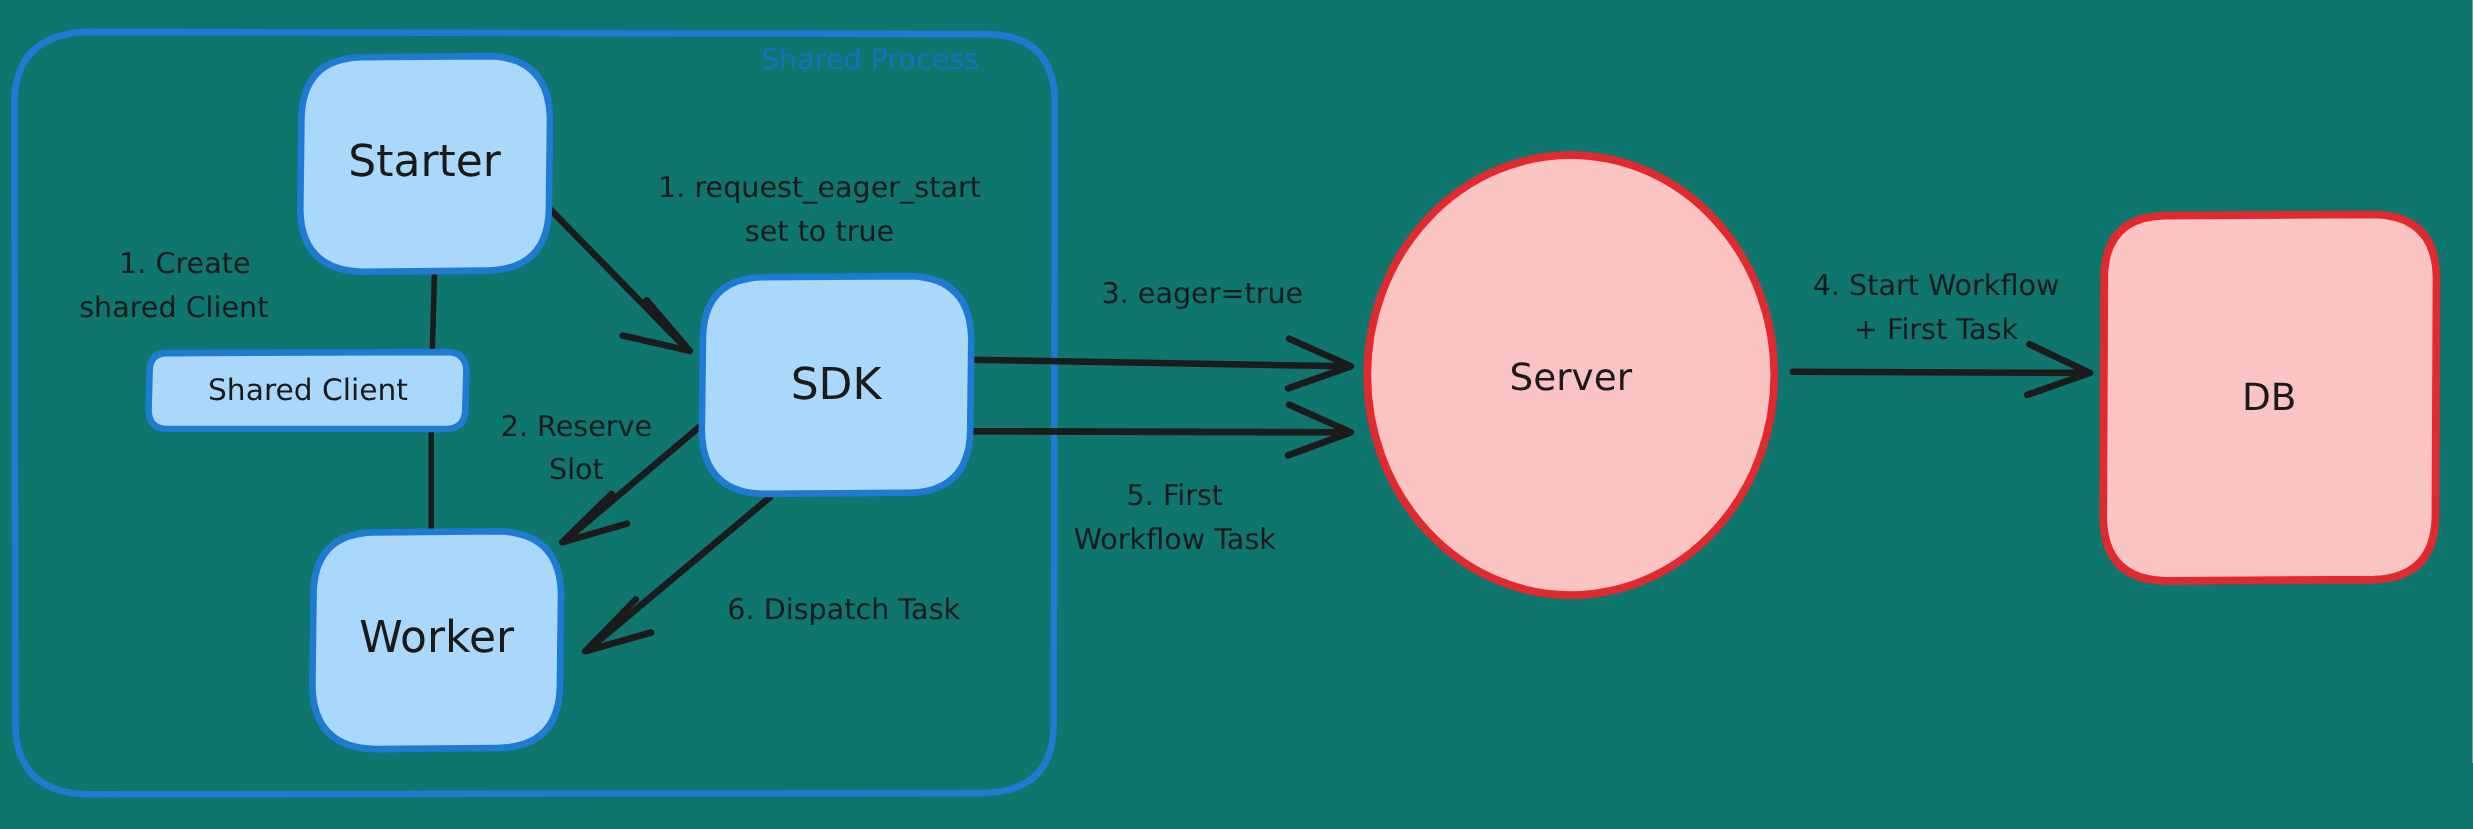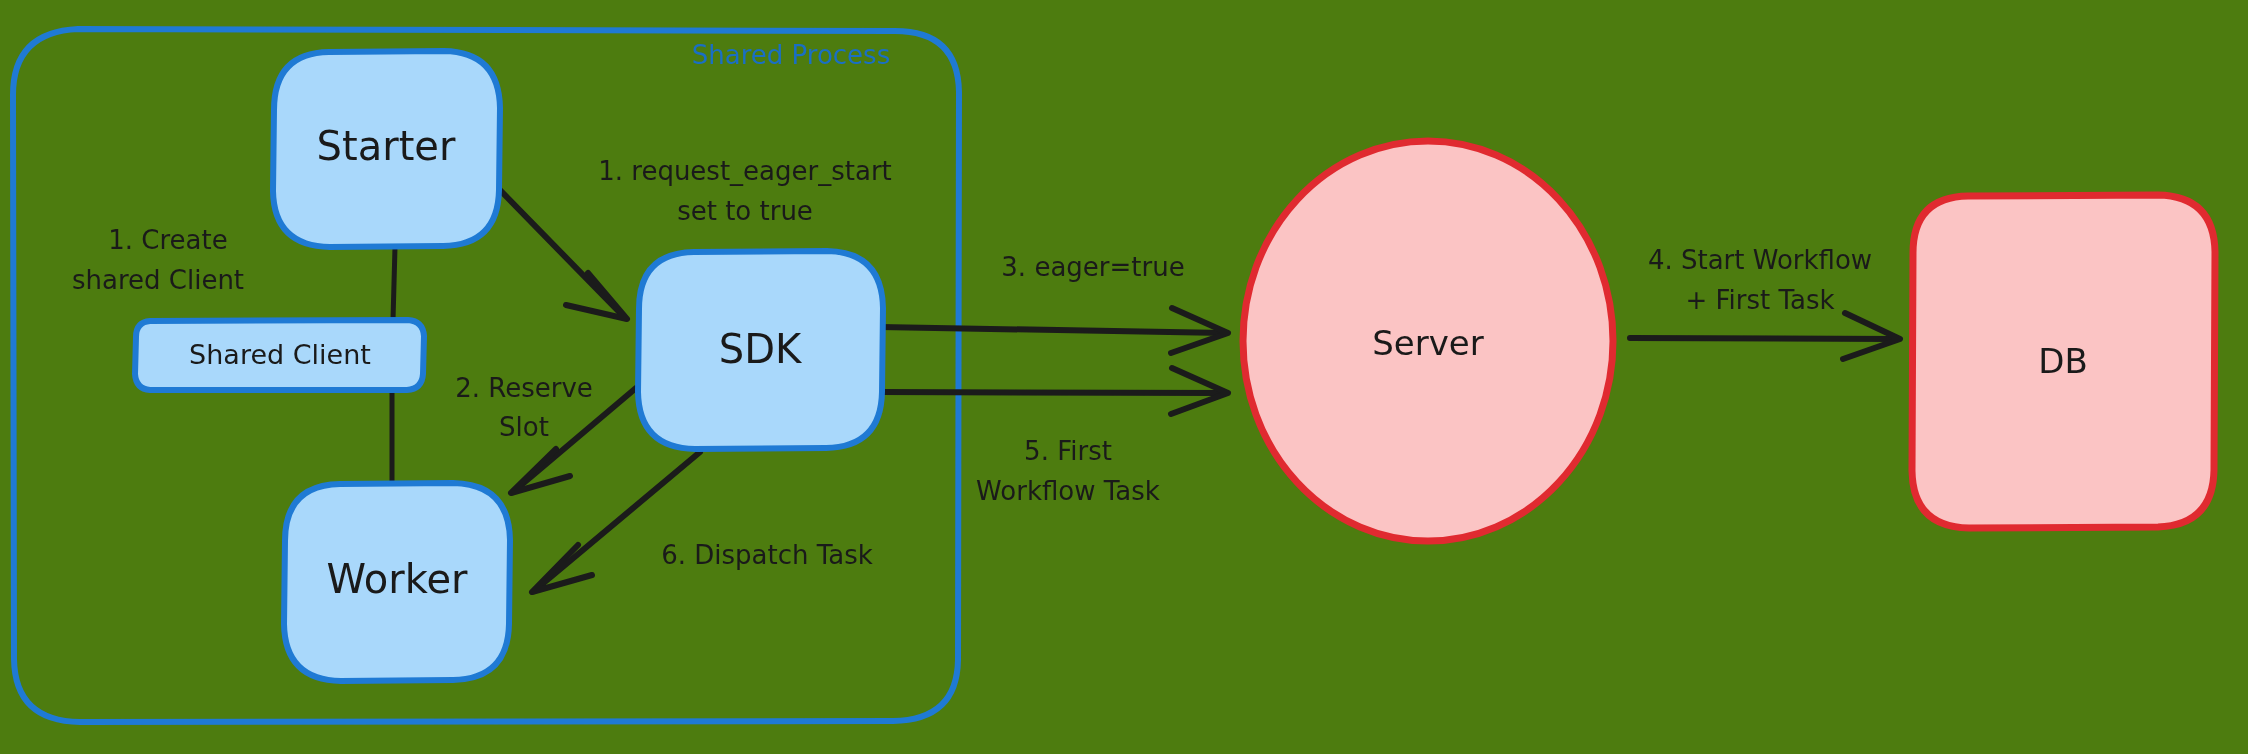--- a/index.html
+++ b/index.html
@@ -8,21 +8,21 @@
     padding: 0;
     background: #ffffff;
   }
   body {
     font-family: "DejaVu Sans", sans-serif;
   }
   #canvas {
     position: relative;
     width: 2248px;
     height: 754px;
-    background: #4d7c0f;
+    background: #0f766e;
     overflow: hidden;
   }
   #diagram-svg {
     position: absolute;
     top: 0;
     left: 0;
     width: 2248px;
     height: 754px;
   }
   .node-label {

